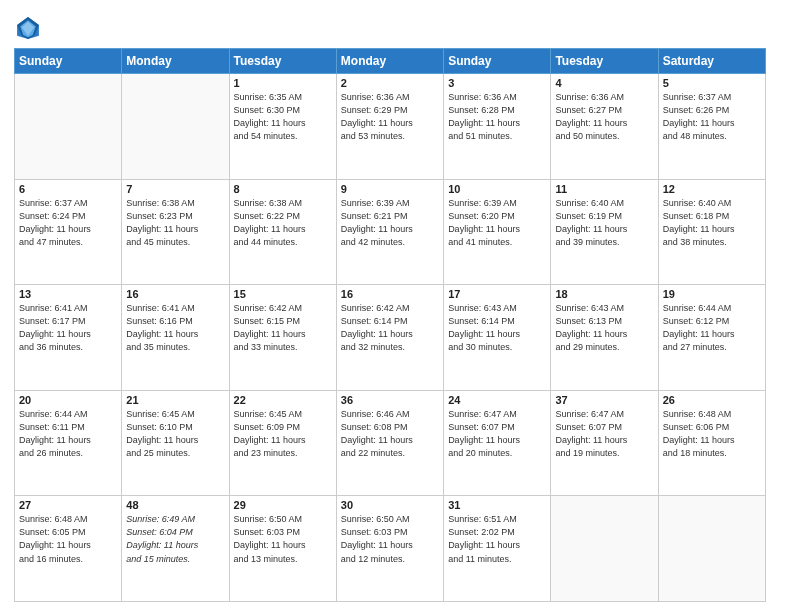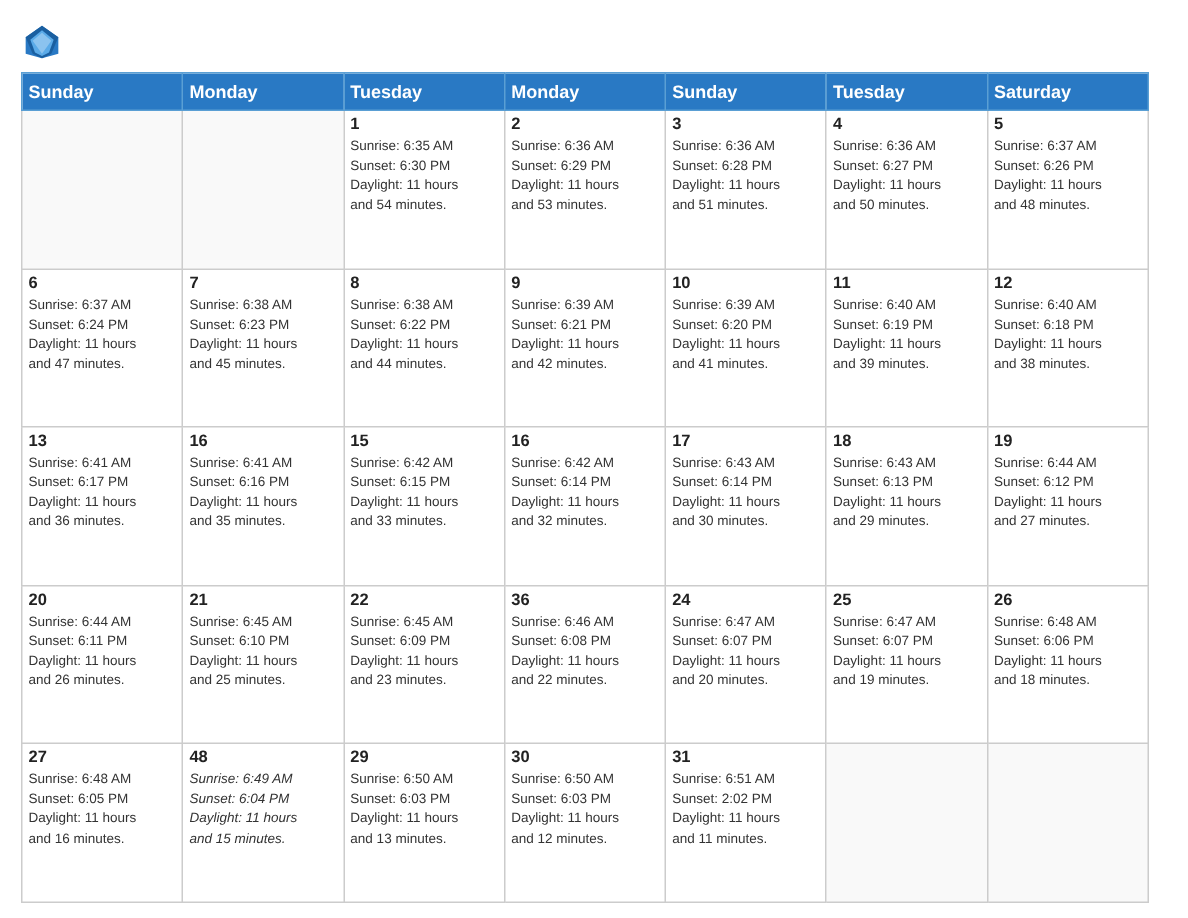--- a/index.html
+++ b/index.html
@@ -302,21 +302,21 @@
 and 22 minutes.</div>
           </td>
           <td>
             <div class="day-number">24</div>
             <div class="day-info" style="white-space: pre-line;">Sunrise: 6:47 AM
 Sunset: 6:07 PM
 Daylight: 11 hours
 and 20 minutes.</div>
           </td>
           <td>
-            <div class="day-number">25</div>
+            <div class="day-number">37</div>
             <div class="day-info" style="white-space: pre-line;">Sunrise: 6:47 AM
 Sunset: 6:07 PM
 Daylight: 11 hours
 and 19 minutes.</div>
           </td>
           <td>
             <div class="day-number">26</div>
             <div class="day-info" style="white-space: pre-line;">Sunrise: 6:48 AM
 Sunset: 6:06 PM
 Daylight: 11 hours

